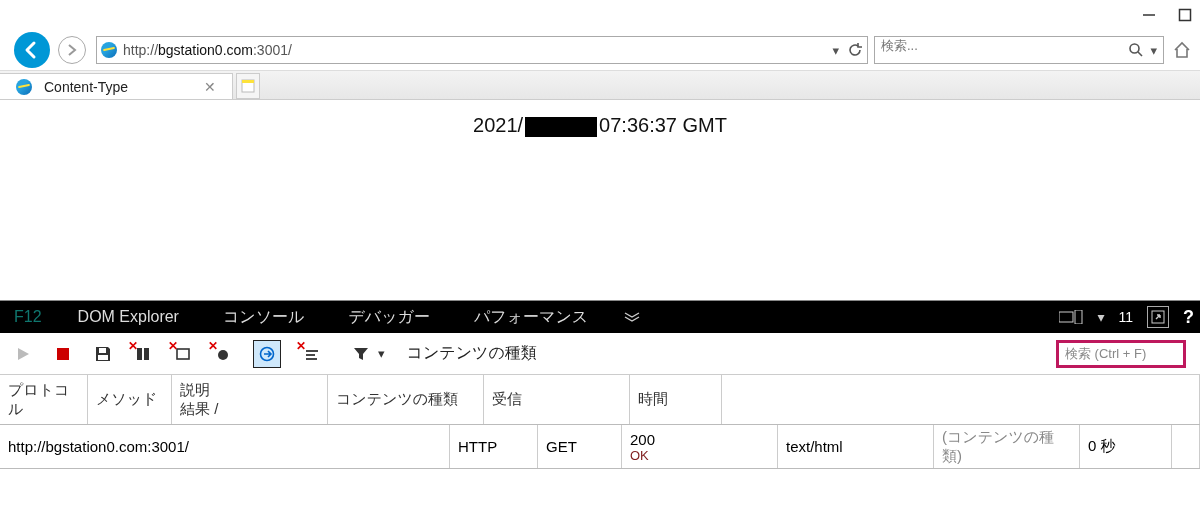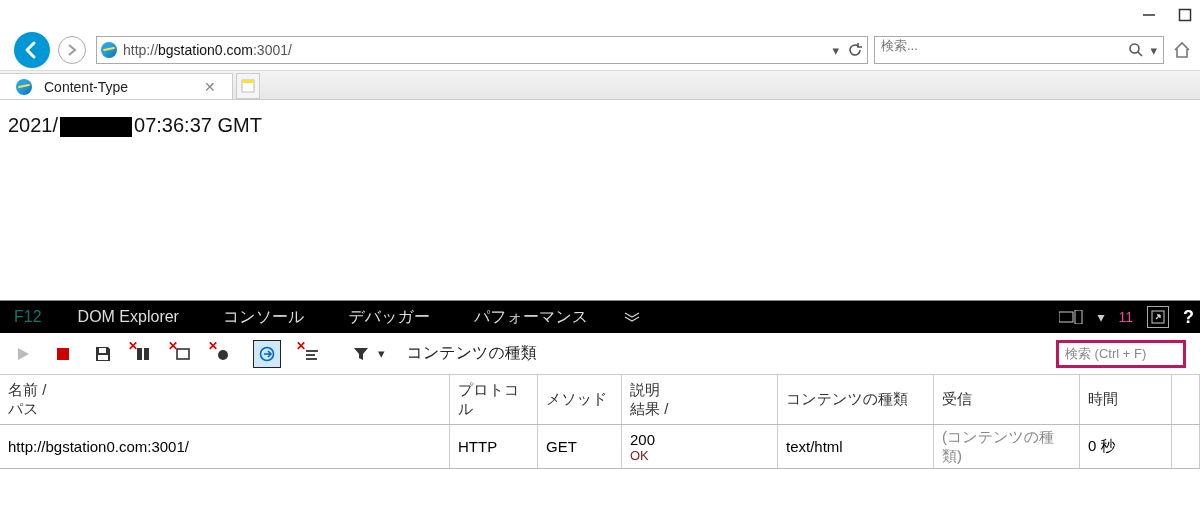--- a/index.html
+++ b/index.html
@@ -64,21 +64,21 @@
   display:flex; align-items:stretch;
 }
 .tab {
   display:flex; align-items:center; gap:6px; padding:0 16px;
   background:#fff; border-right:1px solid #ccc; border-top:1px solid #ccc;
   font-size:14px; color:#222; position:relative; margin-top:2px;
 }
 .tab .close { margin-left:70px; color:#888; font-size:14px; }
 .newtab { width:24px; background:#f5f5f5; border:1px solid #ccc; margin:2px 0 0 3px; display:flex; align-items:center; justify-content:center;}
 .content {
-  padding: 14px 8px; font-size:20px; color:#111;
+  padding: 14px 8px; font-size:20px; color:#111;text-align:center;
 }
 .content .censor { display:inline-block; width:72px; height:20px; background:#000; vertical-align:middle; margin:0 2px; }
 .devtools {
   position:absolute; left:0; right:0; bottom:0; height:215px;
   border-top:1px solid #888;
   display:flex; flex-direction:column; background:#fff;
 }
 .dt-tabs {
   height:32px; background:#000; color:#fff; display:flex; align-items:stretch;
   font-size:16px;
@@ -212,21 +212,21 @@
         </svg>
     </div>
     <div class="dt-right">
       <span>
         <svg width="24" height="14">
             <rect x="0" y="2" width="14" height="10" fill="none" stroke="#ccc"></rect>
             <rect x="16" y="0" width="7" height="14" fill="none" stroke="#ccc"></rect>
           </svg>
       </span>
       <span style="color:#ccc">▾</span>
-      <span style="color:#ec4899">11</span>
+      <span style="color:#ffffff">11</span>
       <span class="sq" style="color:#fff">
         <svg width="14" height="14">
             <rect x="1" y="1" width="12" height="12" fill="none" stroke="#ccc"></rect>
             <path d="M5 9 L9 5 M9 5 H6 M9 5 V8" fill="none" stroke="#ccc" stroke-width="1.4"></path>
           </svg>
       </span>
       <span style="color:#fff;font-size:18px;font-weight:bold">?</span>
     </div>
   </div>
 
@@ -287,24 +287,20 @@
         </svg>
     </div>
     <span style="margin-left:-14px;color:#333">▾</span>
     <span class="dt-label">コンテンツの種類</span>
     <div class="dt-search">
       <span>検索 (Ctrl + F)</span>
     </div>
   </div>
 
   <div class="dt-grid-head">
-    <div class="col-name">
-      <span>名前 /</span>
-      <span>パス</span>
-    </div>
     <div class="col-proto">プロトコル</div>
     <div class="col-method">メソッド</div>
     <div class="col-result">
       <span>説明</span>
       <span>結果 /</span>
     </div>
     <div class="col-ctype">コンテンツの種類</div>
     <div class="col-recv">受信</div>
     <div class="col-time">時間</div>
     <div class="col-rest"></div>

